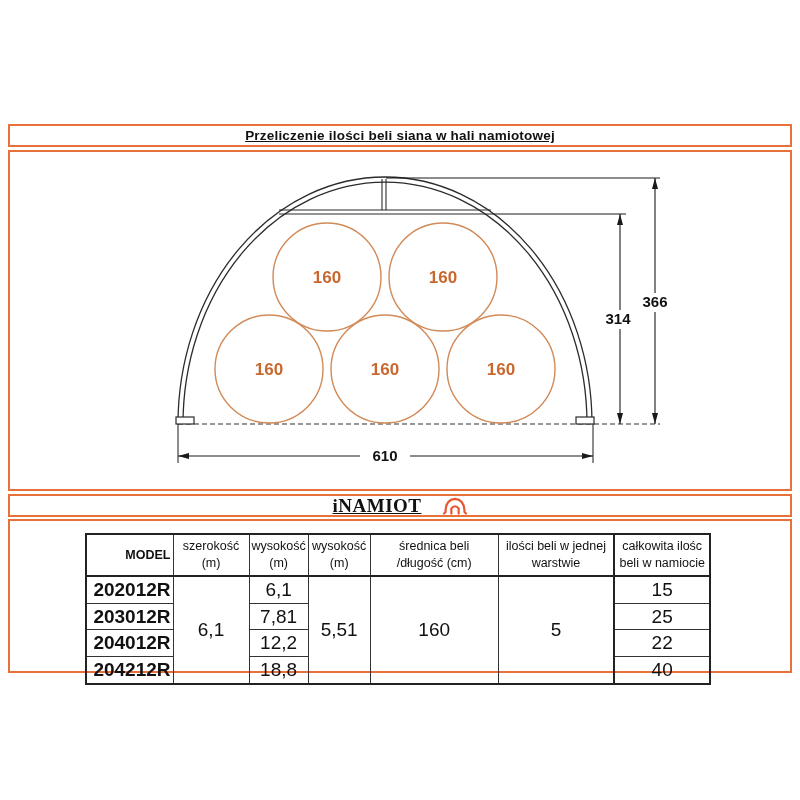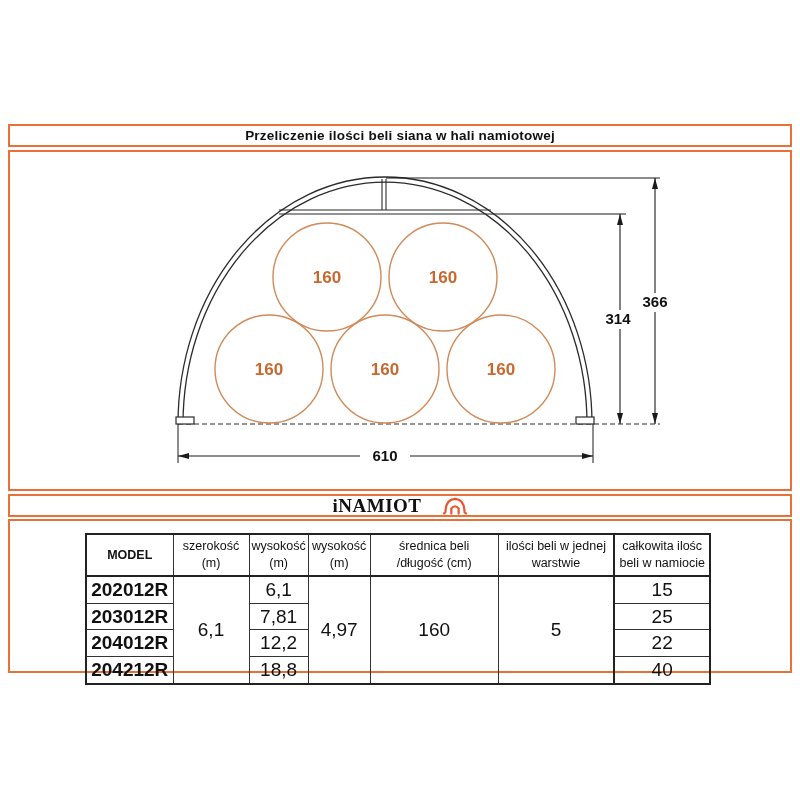--- a/index.html
+++ b/index.html
@@ -2,34 +2,34 @@
 <html><head>
 <meta charset="utf-8">
 <style>
   html,body{margin:0;padding:0;}
   body{
     width:800px;height:800px;background:#ffffff;position:relative;
     font-family:"Liberation Sans", sans-serif;color:#111;
     overflow:hidden;
   }
   .obox{position:absolute;left:8px;width:784px;box-sizing:border-box;
-    border:2px solid #E8713A;background:#fff;}
+    border:2px solid #E8713A;background:#fff;text-decoration:underline;}
   .title-box{top:124px;height:23px;display:flex;align-items:center;justify-content:center;}
   .title-text{font-size:13.5px;font-weight:bold;letter-spacing:.2px;}
   .diagram-box{top:150px;height:341px;}
   .logo-box{top:494px;height:23px;display:flex;align-items:center;justify-content:center;gap:20px;}
   .logo-text{font-family:"Liberation Serif", serif;font-weight:bold;font-size:19px;letter-spacing:.5px;}
   .table-box{top:519px;height:154px;}
   table.spec{position:absolute;left:75px;top:12px;border-collapse:collapse;
     table-layout:fixed;font-size:12.5px;}
   table.spec td,table.spec th{border:1px solid #333;text-align:center;vertical-align:middle;
     padding:0 2px;font-weight:normal;line-height:1.35;}
   table.spec{border:2px solid #222;}
   table.spec tr.hdr td{height:40px;font-size:12.5px;border-bottom:2px solid #222;}
-  table.spec td.model-h,table.spec td.model-c{font-weight:bold;}
+  table.spec td.model-h,table.spec td.model-c{font-weight:bold;text-align:right;}
   table.spec tr.data td{height:21px;font-size:19px;}
   table.spec td.thickL{border-left:2px solid #222;}
   .c-model{width:87px;} .c-szer{width:76px;} .c-dlug{width:56px;}
   .c-wys{width:62px;} .c-sred{width:128px;} .c-ilosc{width:116px;} .c-calk{width:96px;}
 </style>
 </head>
 <body>
 
 <div class="obox title-box">
   <span class="title-text">Przeliczenie ilości beli siana w hali namiotowej</span>
@@ -153,21 +153,21 @@
       </td>
       <td class="thickL">
         <div>całkowita ilośc</div>
         <div>beli w namiocie</div>
       </td>
     </tr>
     <tr class="data">
       <td class="model-c">202012R</td>
       <td rowspan="4">6,1</td>
       <td>6,1</td>
-      <td rowspan="4">4,97</td>
+      <td rowspan="4">5,51</td>
       <td rowspan="4">160</td>
       <td rowspan="4">5</td>
       <td class="thickL">15</td>
     </tr>
     <tr class="data">
       <td class="model-c">203012R</td>
       <td>7,81</td>
       <td class="thickL">25</td>
     </tr>
     <tr class="data">

